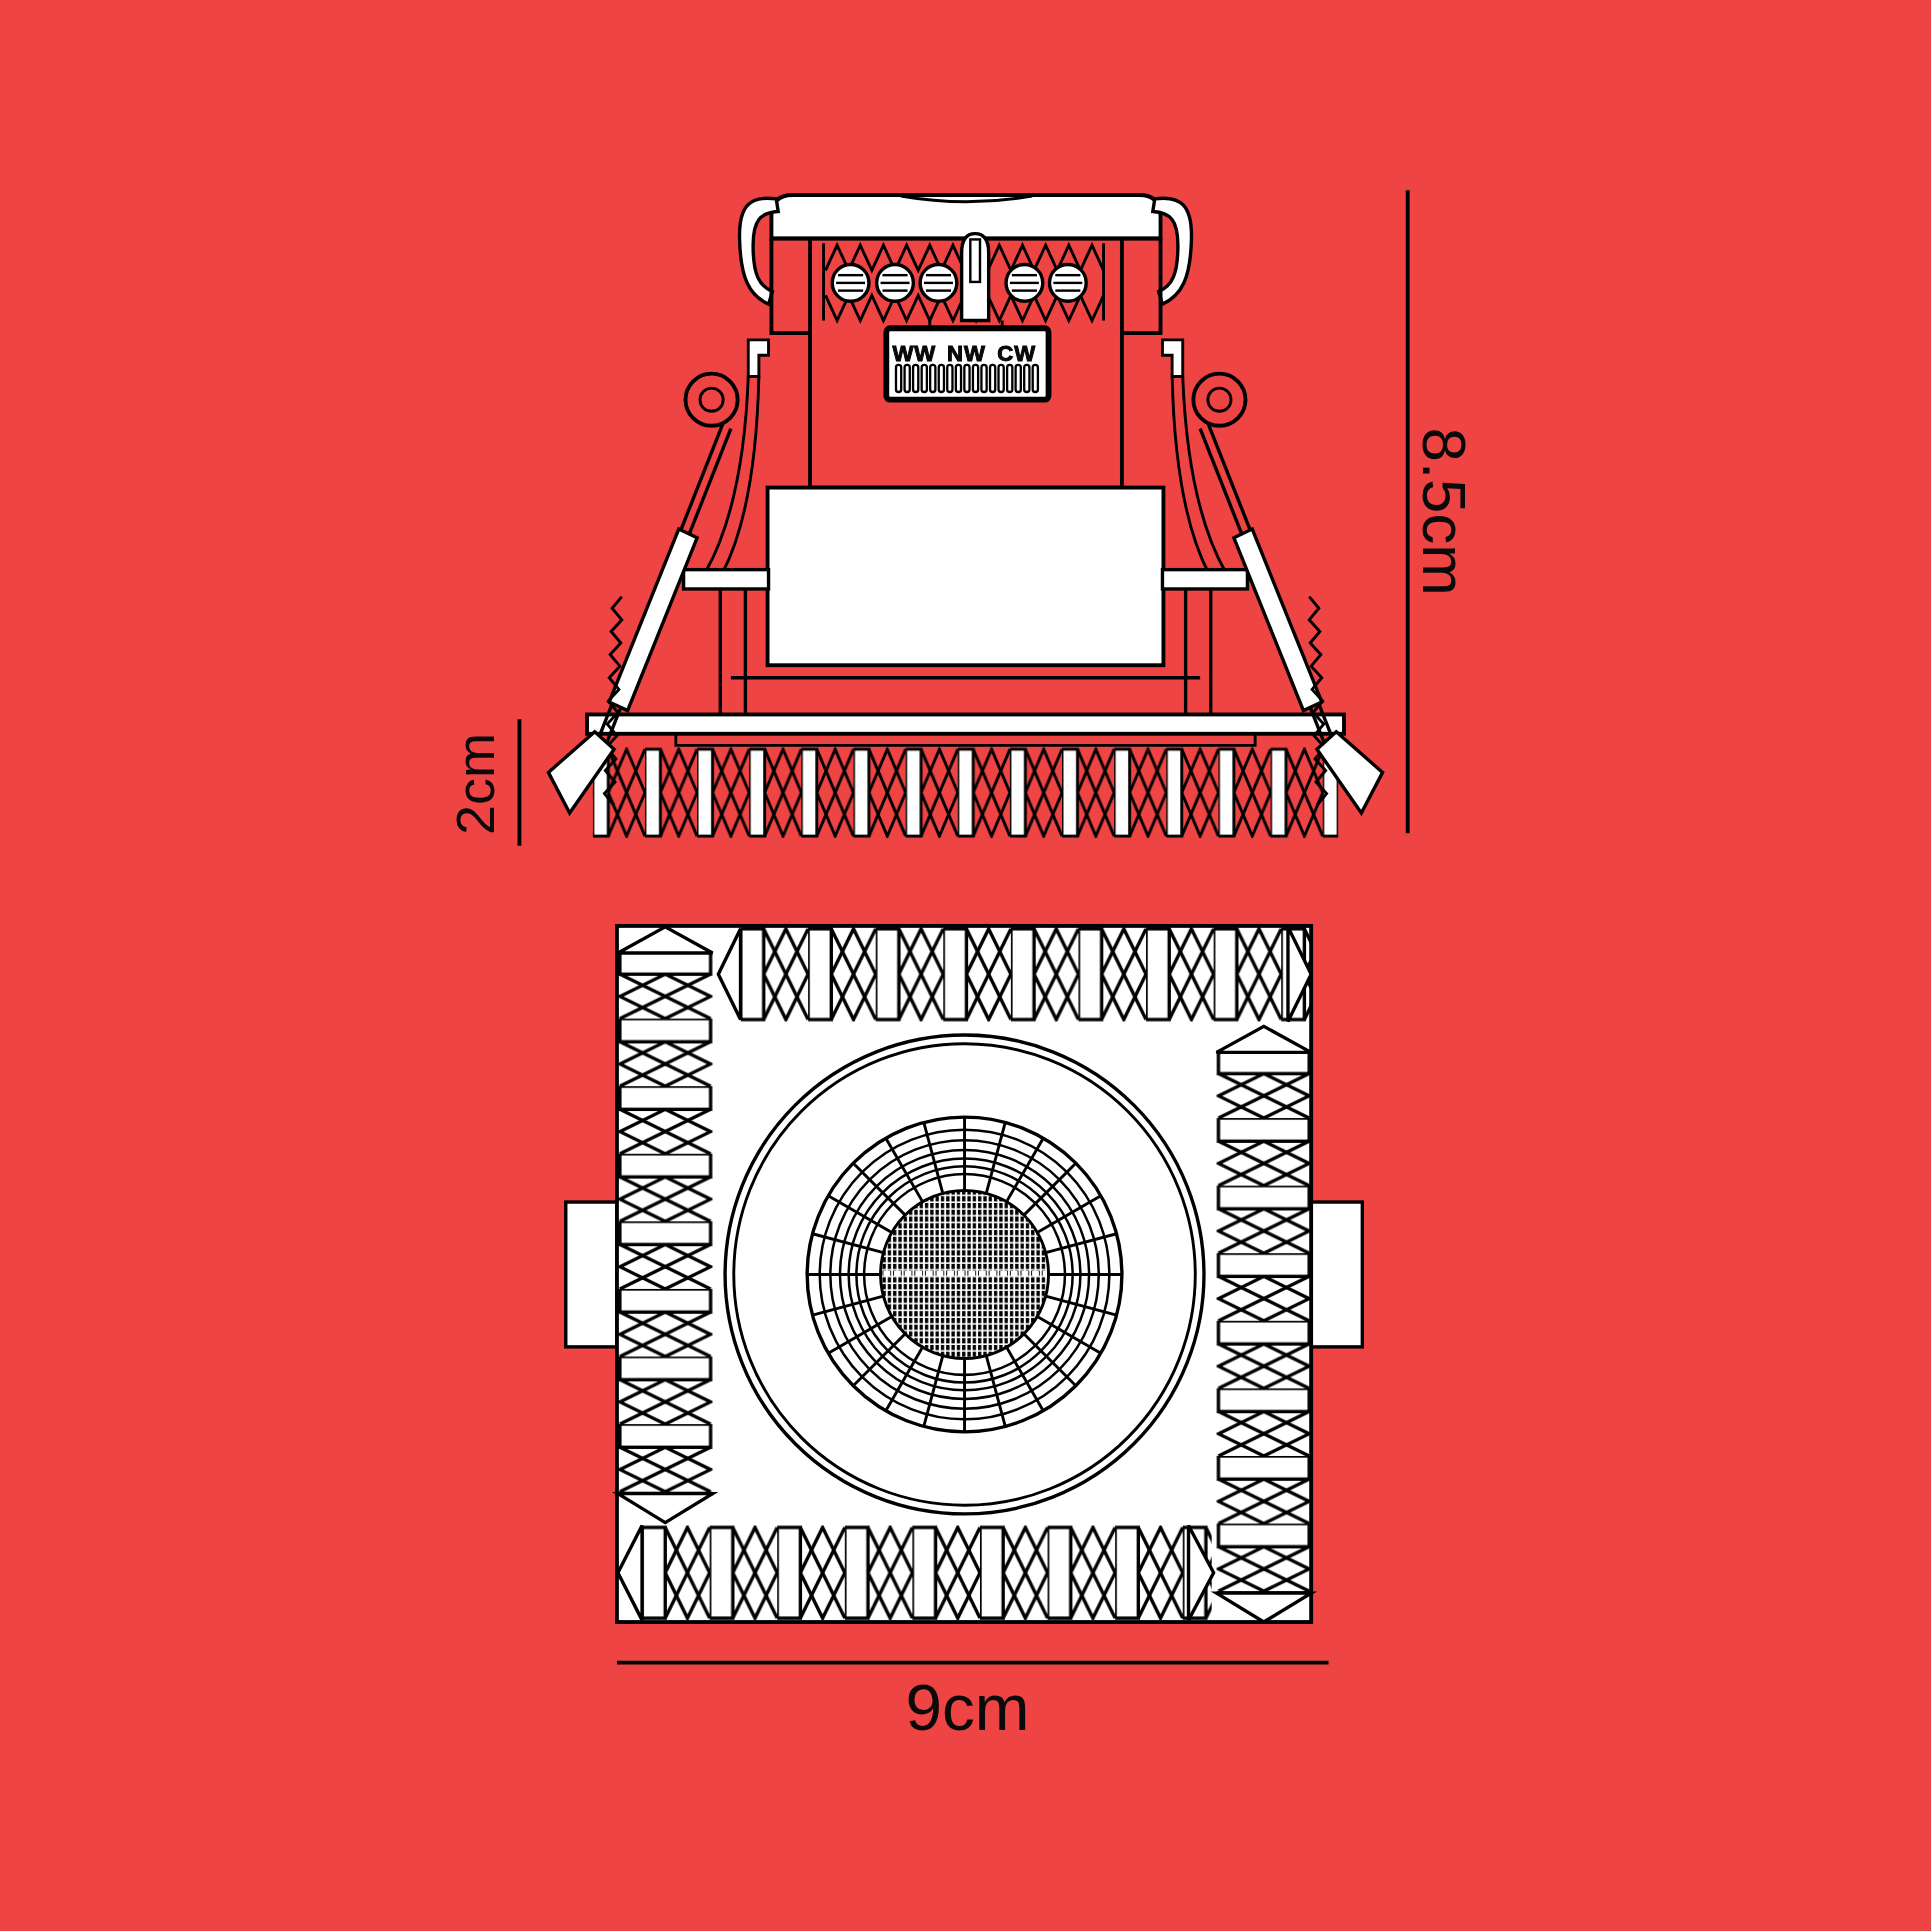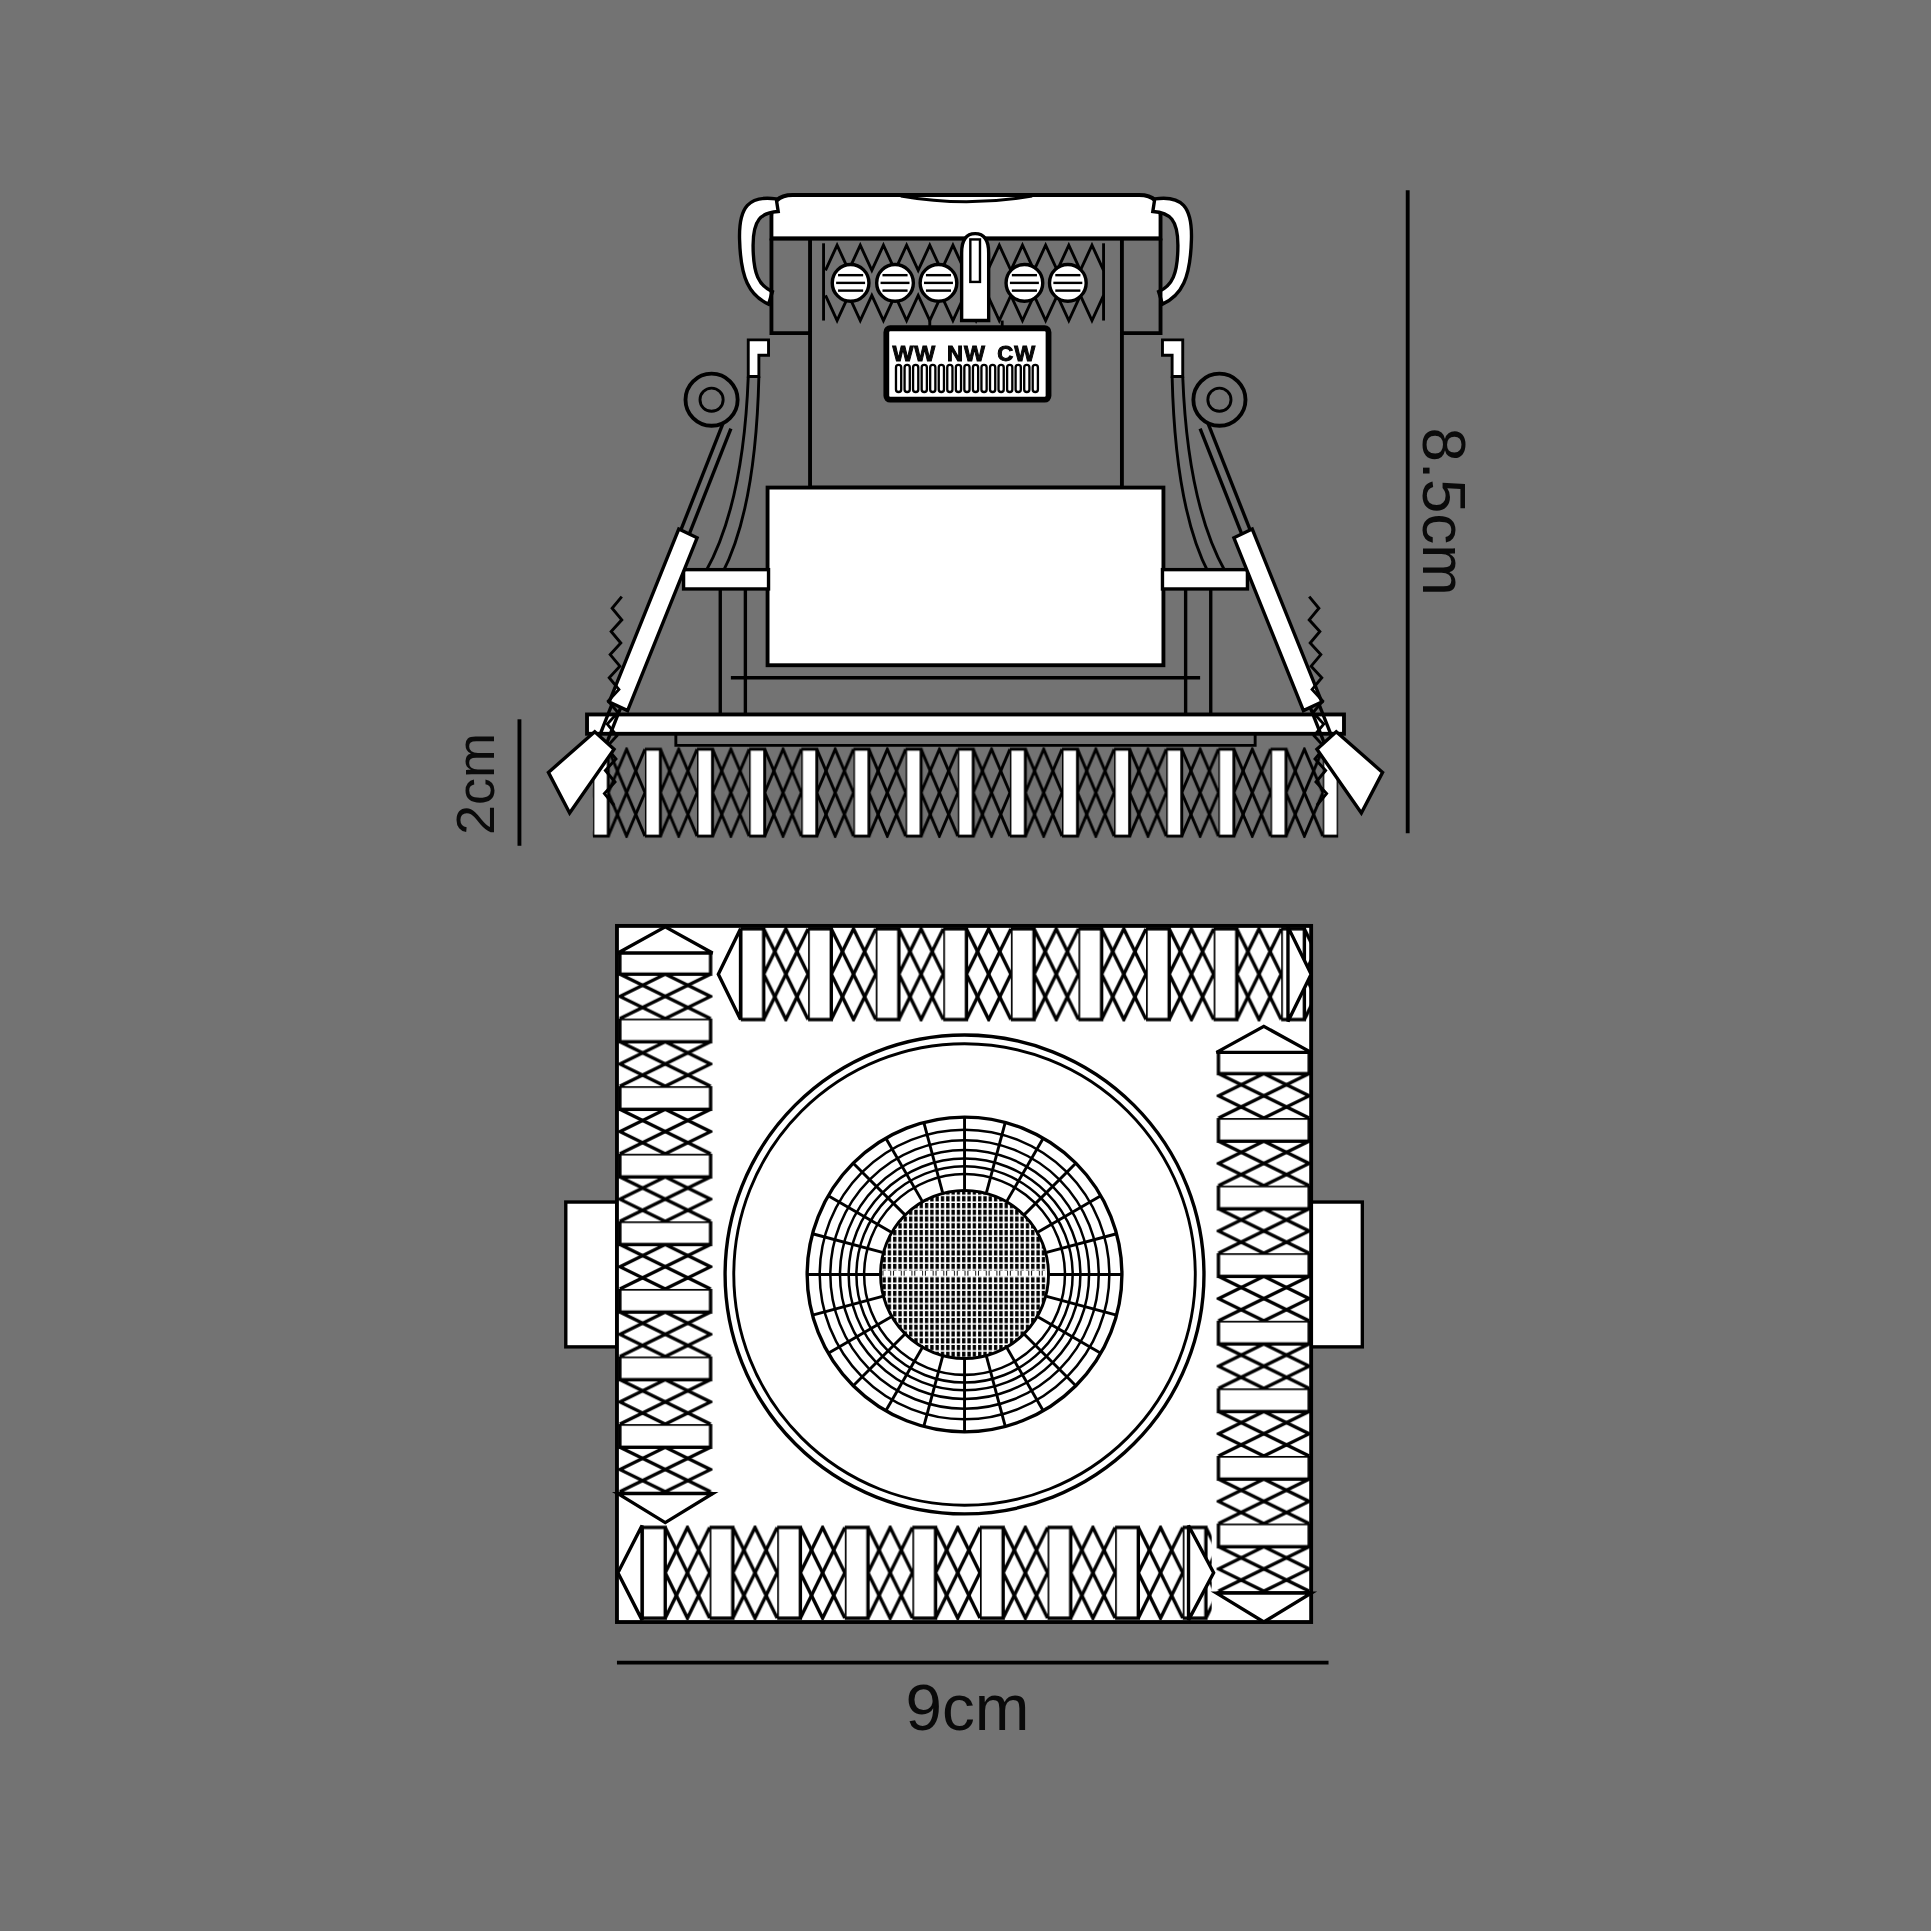--- a/index.html
+++ b/index.html
@@ -1,16 +1,16 @@
 <!DOCTYPE html>
 <html><head>
 <meta charset="utf-8">
 <style>
   html,body{margin:0;padding:0;background:#ffffff;}
-  .canvas{position:relative;width:1931px;height:1931px;background:#737373;font-family:"Liberation Sans",sans-serif;}
+  .canvas{position:relative;width:1931px;height:1931px;background:#ef4444;font-family:"Liberation Sans",sans-serif;}
   svg{display:block;}
   .dim-text{font-family:"Liberation Sans","DejaVu Sans",sans-serif;fill:#0a0a0a;}
   .terminal-text{font-family:"Liberation Sans","DejaVu Sans",sans-serif;font-weight:bold;fill:#0a0a0a;letter-spacing:1px;}
 </style>
 </head>
 <body>
 
 <div class="canvas">
 <svg width="1931" height="1931" viewBox="0 0 2000 2000" xmlns="http://www.w3.org/2000/svg">
   <defs>

